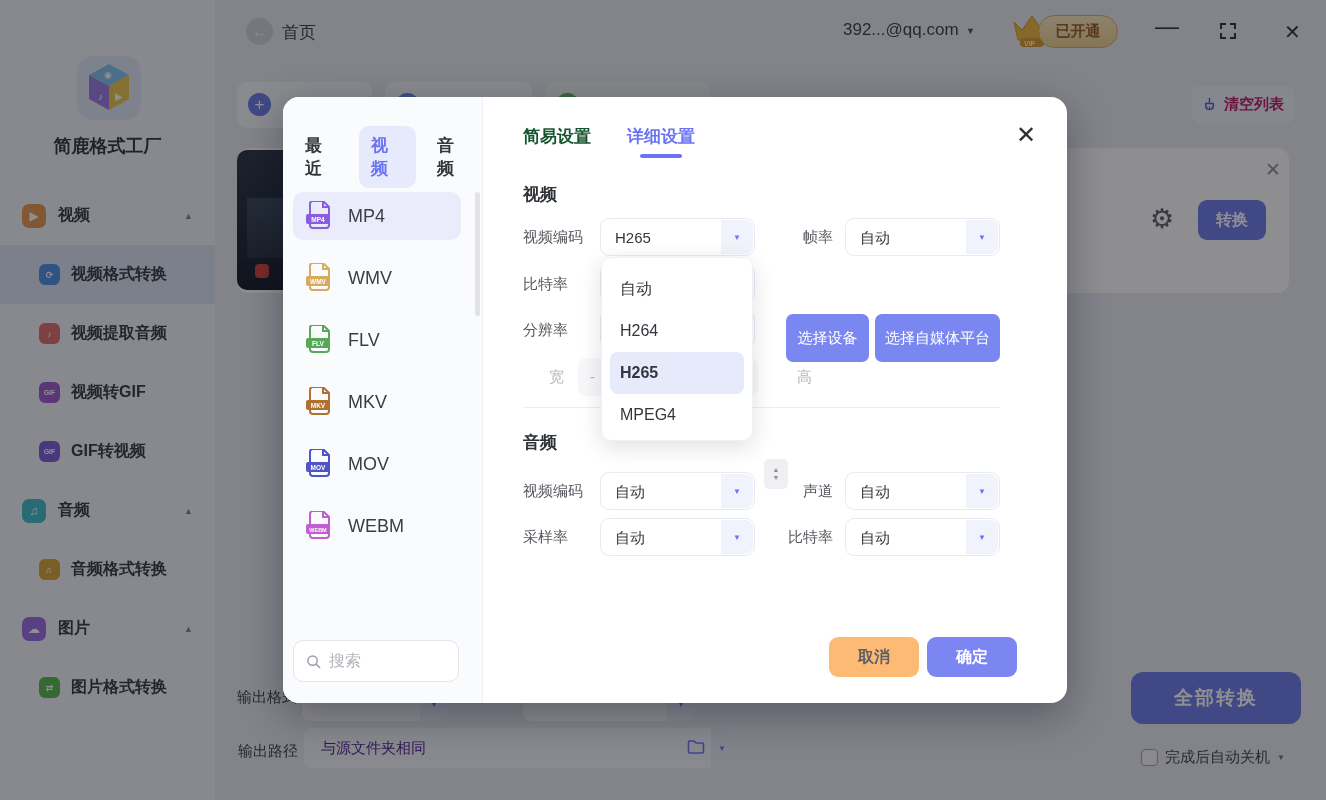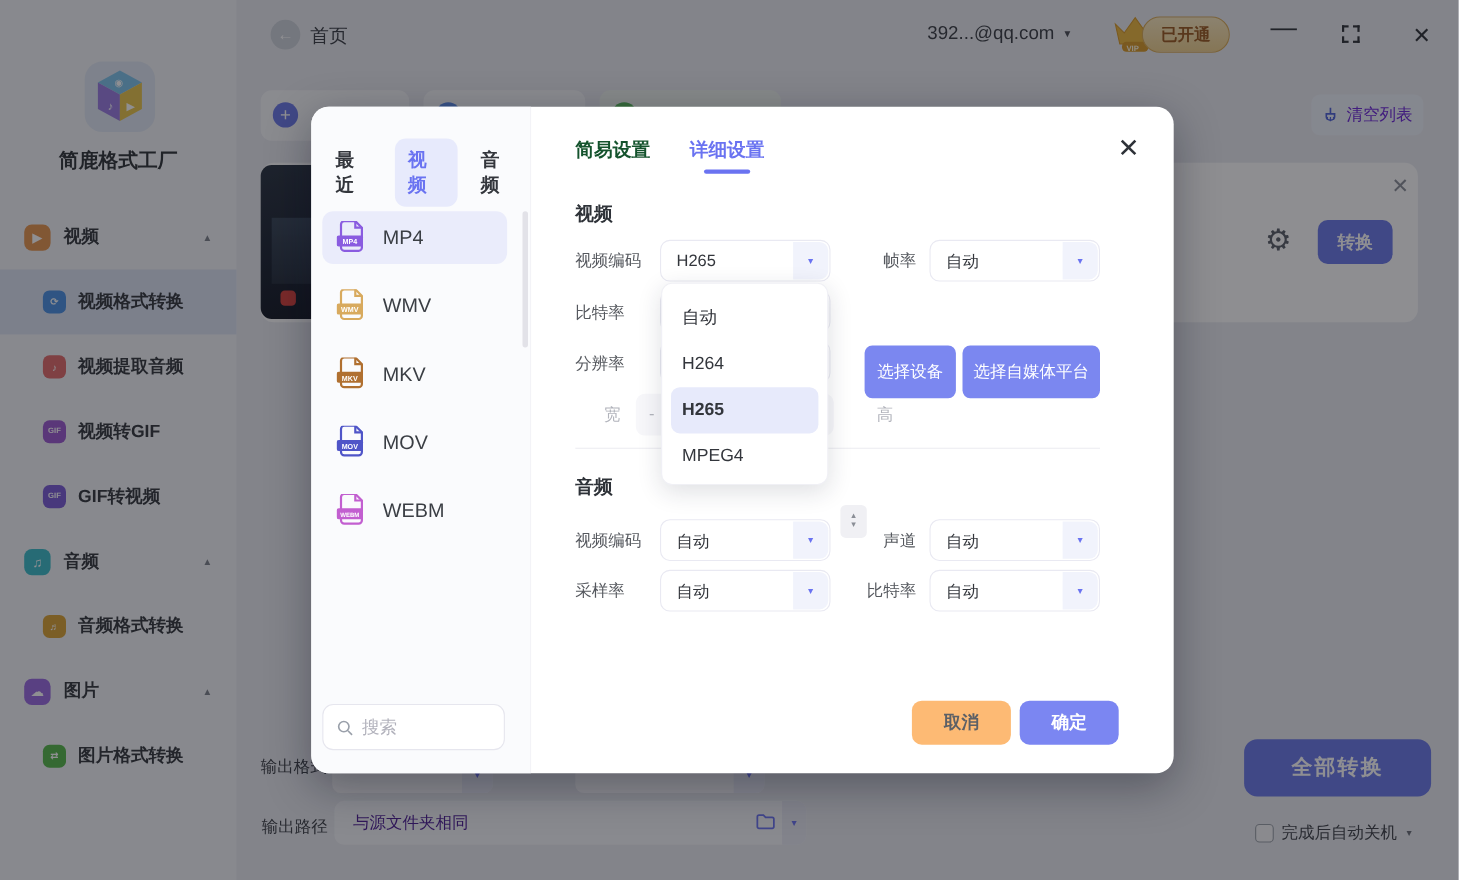--- a/index.html
+++ b/index.html
@@ -36,21 +36,21 @@
   .max-ico span { position:absolute; width:6px; height:6px; border:2px solid #2e3238; }
   .max-ico .tl { left:0; top:0; border-right:none; border-bottom:none; }
   .max-ico .tr { right:0; top:0; border-left:none; border-bottom:none; }
   .max-ico .bl { left:0; bottom:0; border-right:none; border-top:none; }
   .max-ico .br { right:0; bottom:0; border-left:none; border-top:none; }
   #btn-close-win { left:1284px; }
 
   
   .tb-pill { position:absolute; top:82px; height:46px; border-radius:10px; background:#f6f7fa; }
   .tb-plus { position:absolute; left:11px; top:11px; width:23px; height:23px; border-radius:50%; background:#6b79e8; color:#fff; font-size:17px; display:flex; align-items:center; justify-content:center; }
-  .clear-btn { position:absolute; left:1192px; top:86px; width:102px; height:37px; border-radius:8px; background:#edf1f9; display:flex; align-items:center; justify-content:center; gap:7px; color:#6d28d9; font-size:15px; font-weight:normal; }
+  .clear-btn { position:absolute; left:1192px; top:86px; width:102px; height:37px; border-radius:8px; background:#edf1f9; display:flex; align-items:center; justify-content:center; gap:7px; color:#be185d; font-size:15px; font-weight:bold; }
 
   
   .file-card { position:absolute; left:237px; top:148px; width:1052px; height:145px; border-radius:12px; background:#fdfdfe; }
   .thumb { position:absolute; left:0px; top:2px; width:84px; height:140px; border-radius:10px; background:linear-gradient(160deg,#2a3442 0%,#1a2230 55%,#10151f 100%); overflow:hidden; }
   .thumb .bldg { position:absolute; left:10px; top:48px; width:64px; height:60px; background:linear-gradient(180deg,#3d4d60,#27313f); opacity:.8; }
   .thumb .badge { position:absolute; left:18px; bottom:12px; width:14px; height:14px; border-radius:4px; background:#d8413c; }
   .row-close { position:absolute; left:1028px; top:10px; font-size:19px; color:#8a8f98; }
   .gear { position:absolute; left:913px; top:55px; font-size:27px; color:#5a5f68; font-family:"DejaVu Sans",sans-serif; }
   .convert-btn { position:absolute; left:961px; top:52px; width:68px; height:40px; border-radius:9px; background:#6b79e8; color:#fff; font-size:16px; font-weight:bold; display:flex; align-items:center; justify-content:center; }
 
@@ -269,20 +269,29 @@
           <svg width="27" height="30" viewBox="0 0 27 30" class="fmt-ico">
             <path d="M4 3 a3 3 0 0 1 3 -3 h10 l6 6 v18 a3 3 0 0 1 -3 3 h-13 a3 3 0 0 1 -3 -3 z" fill="none" stroke="#d8aa5e" stroke-width="2"></path>
             <path d="M17 0 v6 h6" fill="none" stroke="#d8aa5e" stroke-width="2"></path>
             <rect x="0" y="13" width="24" height="10" rx="2" fill="#d8aa5e"></rect>
             <text x="12" y="21" text-anchor="middle" font-size="6.5" fill="#fff" font-weight="bold">WMV</text>
           </svg>
           <span class="fmt-name">WMV</span>
         </div>
         <div class="fmt-row">
           <svg width="27" height="30" viewBox="0 0 27 30" class="fmt-ico">
+            <path d="M4 3 a3 3 0 0 1 3 -3 h10 l6 6 v18 a3 3 0 0 1 -3 3 h-13 a3 3 0 0 1 -3 -3 z" fill="none" stroke="#57a857" stroke-width="2"></path>
+            <path d="M17 0 v6 h6" fill="none" stroke="#57a857" stroke-width="2"></path>
+            <rect x="0" y="13" width="24" height="10" rx="2" fill="#57a857"></rect>
+            <text x="12" y="21" text-anchor="middle" font-size="6.5" fill="#fff" font-weight="bold">FLV</text>
+          </svg>
+          <span class="fmt-name">FLV</span>
+        </div>
+        <div class="fmt-row">
+          <svg width="27" height="30" viewBox="0 0 27 30" class="fmt-ico">
             <path d="M4 3 a3 3 0 0 1 3 -3 h10 l6 6 v18 a3 3 0 0 1 -3 3 h-13 a3 3 0 0 1 -3 -3 z" fill="none" stroke="#b07030" stroke-width="2"></path>
             <path d="M17 0 v6 h6" fill="none" stroke="#b07030" stroke-width="2"></path>
             <rect x="0" y="13" width="24" height="10" rx="2" fill="#b07030"></rect>
             <text x="12" y="21" text-anchor="middle" font-size="6.5" fill="#fff" font-weight="bold">MKV</text>
           </svg>
           <span class="fmt-name">MKV</span>
         </div>
         <div class="fmt-row">
           <svg width="27" height="30" viewBox="0 0 27 30" class="fmt-ico">
             <path d="M4 3 a3 3 0 0 1 3 -3 h10 l6 6 v18 a3 3 0 0 1 -3 3 h-13 a3 3 0 0 1 -3 -3 z" fill="none" stroke="#4f55c8" stroke-width="2"></path>

